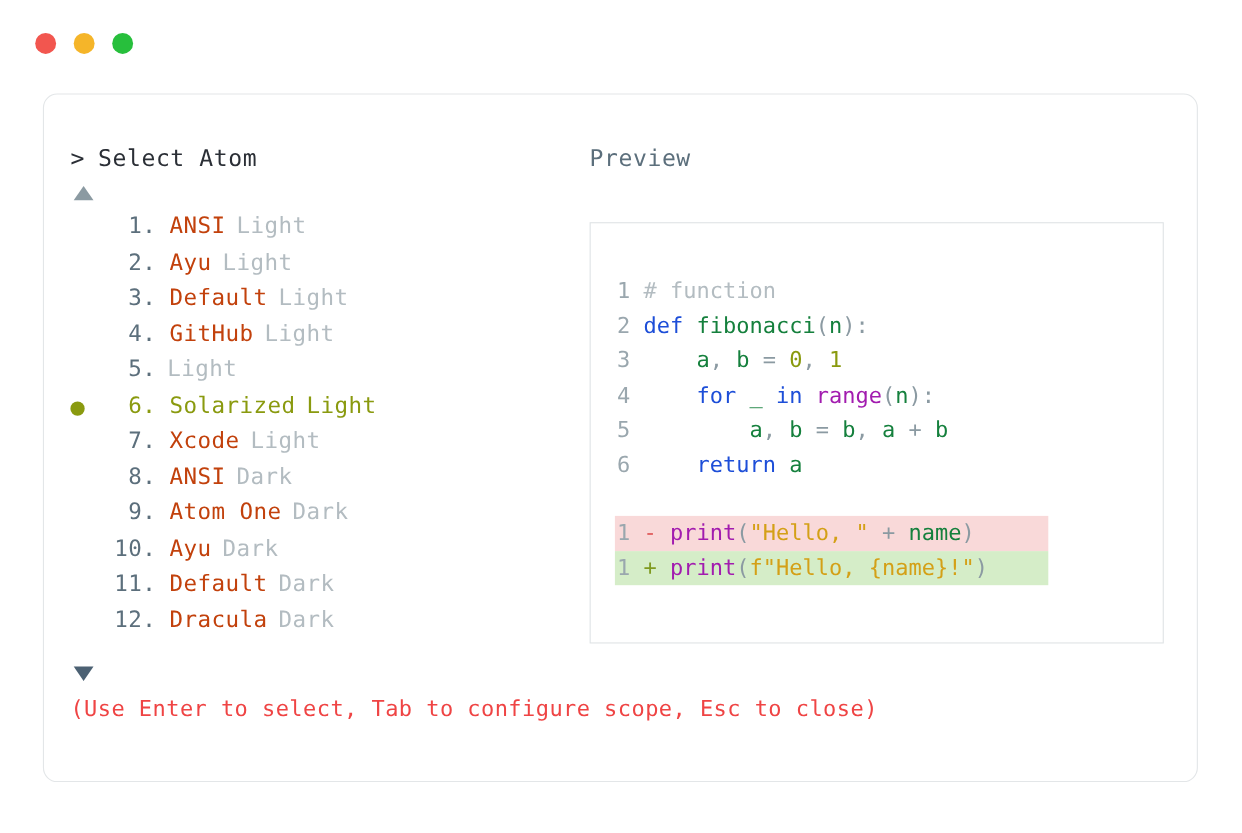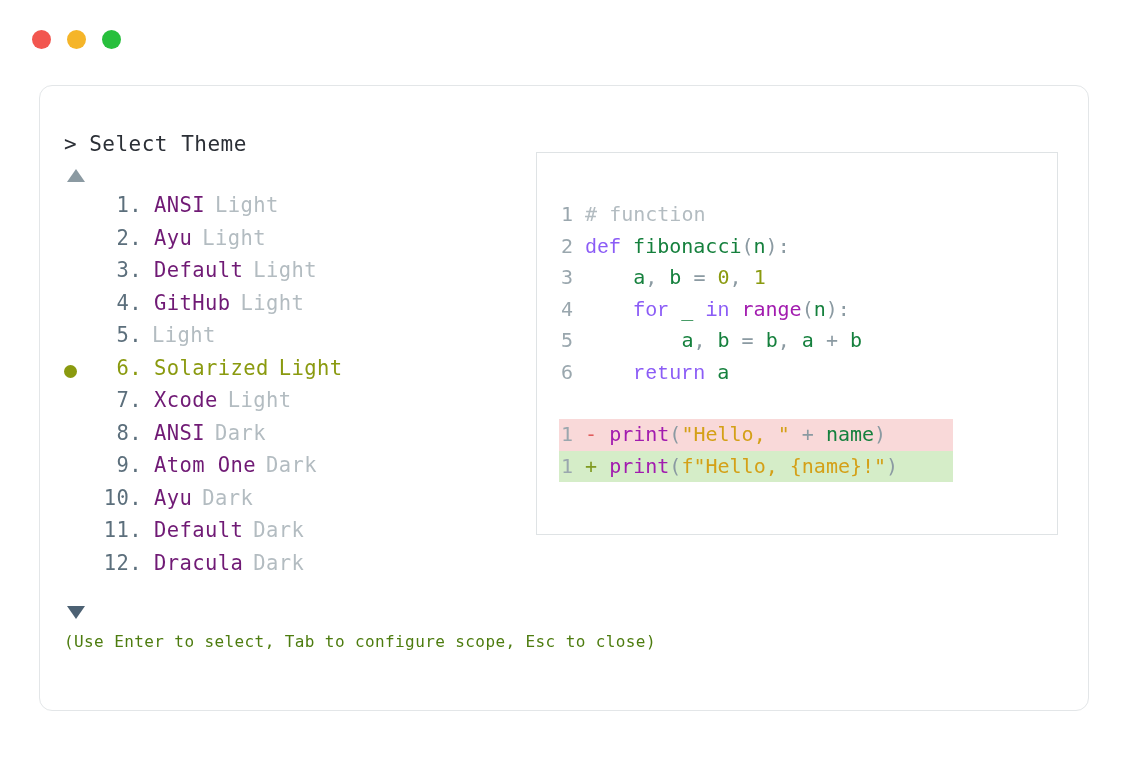--- a/index.html
+++ b/index.html
@@ -116,21 +116,21 @@
     background: #8a9a0f;
     display: block;
   }
   .idx {
     width: 52px;
     flex: 0 0 52px;
     text-align: right;
     color: #5c6f7c;
   }
   .name {
-    color: #701a75;
+    color: #c2410c;
     padding-left: 12px;
   }
   .variant {
     color: #b3bcc1;
     padding-left: 10px;
   }
   .theme-item.selected .idx,
   .theme-item.selected .idx-dot,
   .theme-item.selected .name,
   .theme-item.selected .variant {
@@ -144,21 +144,21 @@
     top: 46px;
     width: 530px;
   }
   .preview-label {
     font-size: 21px;
     color: #5c6f7c;
     letter-spacing: 0.5px;
     height: 30px;
   }
   .preview-box {
-    margin-top: 20px;
+    margin-top: 40px;
     width: 522px;
     height: 383px;
     box-sizing: border-box;
     border: 1.5px solid #dfe3e5;
     background: #ffffff;
     padding: 46px 0 0 22px;
   }
 
   .code {
     font-size: 20px;
@@ -167,21 +167,21 @@
   }
   .code-line { display: block; height: 31.5px; }
   .ln {
     color: #9aa7ae;
     display: inline-block;
     width: 14px;
     text-align: right;
   }
   .tok-plain   { color: #15803d; }
   .tok-comment { color: #b3bcc1; }
-  .tok-kw      { color: #8b5cf6; font-family: Liberation Mono, monospace; }
+  .tok-kw      { color: #1d4ed8; }
   .tok-fn      { color: #a21caf; }
   .tok-num     { color: #8a9a0f; }
   .tok-str     { color: #d4a017; }
   .tok-punct   { color: #8b9aa2; }
 
   .diff-block { margin-top: 31px; }
   .diff-line {
     display: block;
     height: 31.5px;
     line-height: 31.5px;
@@ -190,43 +190,43 @@
   .diff-del { background: #f9d9d9; }
   .diff-add { background: #d5edc8; }
   .marker-del { color: #e05c5c; }
   .marker-add { color: #7f9a20; }
 
   
   .footer {
     position: absolute;
     left: 24px;
     top: 546px;
-    font-size: 16px;
+    font-size: 20px;
     letter-spacing: 0.4px;
-    color: #4d7c0f;
+    color: #ef4444;
     white-space: pre;
   }
 </style>
 </head>
 <body>
 
 <div class="titlebar">
   <span class="dot" style="background: rgb(242, 86, 79);"></span>
   <span class="dot" style="background: rgb(245, 181, 41);"></span>
   <span class="dot" style="background: rgb(39, 191, 60);"></span>
 </div>
 
 <div class="card">
   <div class="card-inner">
 
     <div class="left-col">
 
       <div class="prompt-row">
         <span class="prompt-caret">&gt;</span>
-        <span>Select Theme</span>
+        <span>Select Atom</span>
       </div>
 
       <div class="arrow-row">
         <span class="tri-up"></span>
       </div>
 
       <ul class="theme-list" id="theme-list">
           <li class="theme-item"><span class="bullet-cell"></span><span class="idx">1.</span><span class="name">ANSI</span><span class="variant">Light</span></li>
           <li class="theme-item"><span class="bullet-cell"></span><span class="idx">2.</span><span class="name">Ayu</span><span class="variant">Light</span></li>
           <li class="theme-item"><span class="bullet-cell"></span><span class="idx">3.</span><span class="name">Default</span><span class="variant">Light</span></li>
@@ -240,20 +240,21 @@
           <li class="theme-item"><span class="bullet-cell"></span><span class="idx">11.</span><span class="name">Default</span><span class="variant">Dark</span></li>
           <li class="theme-item"><span class="bullet-cell"></span><span class="idx">12.</span><span class="name">Dracula</span><span class="variant">Dark</span></li>
         </ul>
 
       <div class="arrow-row" style="margin-top:6px">
         <span class="tri-down"></span>
       </div>
     </div>
 
     <div class="right-col">
+      <div class="preview-label">Preview</div>
 
       <div class="preview-box">
         <div class="code" id="code-body"><span class="code-line"><span class="ln">1</span><span class="tok-plain"> </span><span class="tok-comment"># function</span></span><span class="code-line"><span class="ln">2</span><span class="tok-plain"> </span><span class="tok-kw">def</span><span class="tok-plain"> </span><span class="tok-plain">fibonacci</span><span class="tok-punct">(</span><span class="tok-plain">n</span><span class="tok-punct">)</span><span class="tok-punct">:</span></span><span class="code-line"><span class="ln">3</span><span class="tok-plain"> </span><span class="tok-plain">    </span><span class="tok-plain">a</span><span class="tok-punct">,</span><span class="tok-plain"> </span><span class="tok-plain">b</span><span class="tok-plain"> </span><span class="tok-punct">=</span><span class="tok-plain"> </span><span class="tok-num">0</span><span class="tok-punct">,</span><span class="tok-plain"> </span><span class="tok-num">1</span></span><span class="code-line"><span class="ln">4</span><span class="tok-plain"> </span><span class="tok-plain">    </span><span class="tok-kw">for</span><span class="tok-plain"> </span><span class="tok-plain">_</span><span class="tok-plain"> </span><span class="tok-kw">in</span><span class="tok-plain"> </span><span class="tok-fn">range</span><span class="tok-punct">(</span><span class="tok-plain">n</span><span class="tok-punct">)</span><span class="tok-punct">:</span></span><span class="code-line"><span class="ln">5</span><span class="tok-plain"> </span><span class="tok-plain">        </span><span class="tok-plain">a</span><span class="tok-punct">,</span><span class="tok-plain"> </span><span class="tok-plain">b</span><span class="tok-plain"> </span><span class="tok-punct">=</span><span class="tok-plain"> </span><span class="tok-plain">b</span><span class="tok-punct">,</span><span class="tok-plain"> </span><span class="tok-plain">a</span><span class="tok-plain"> </span><span class="tok-punct">+</span><span class="tok-plain"> </span><span class="tok-plain">b</span></span><span class="code-line"><span class="ln">6</span><span class="tok-plain"> </span><span class="tok-plain">    </span><span class="tok-kw">return</span><span class="tok-plain"> </span><span class="tok-plain">a</span></span></div>
         <div class="code diff-block" id="diff-body"><span class="diff-line diff-del"><span class="ln">1</span><span class="marker-del"> - </span><span class="tok-fn">print</span><span class="tok-punct">(</span><span class="tok-str">"Hello, "</span><span class="tok-plain"> </span><span class="tok-punct">+</span><span class="tok-plain"> </span><span class="tok-plain">name</span><span class="tok-punct">)</span></span><span class="diff-line diff-add"><span class="ln">1</span><span class="marker-add"> + </span><span class="tok-fn">print</span><span class="tok-punct">(</span><span class="tok-str">f"Hello, {name}!"</span><span class="tok-punct">)</span></span></div>
       </div>
     </div>
 
     <div class="footer">(Use Enter to select, Tab to configure scope, Esc to close)</div>
 
   </div>

